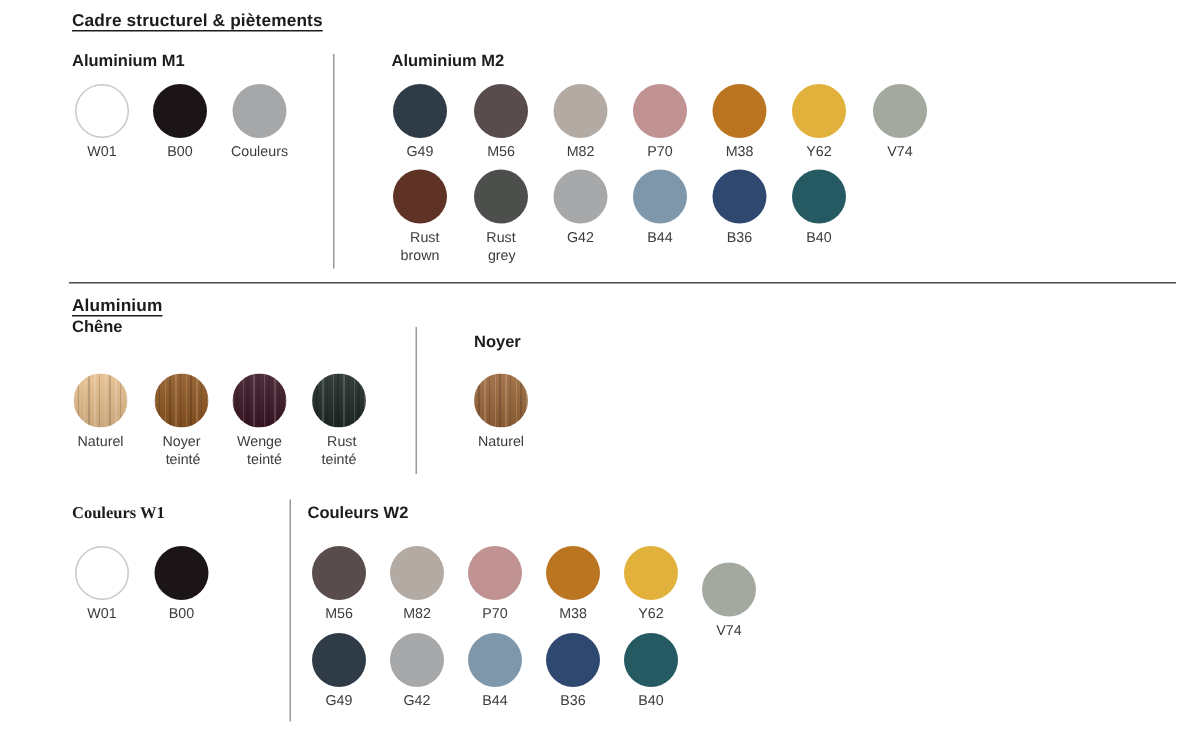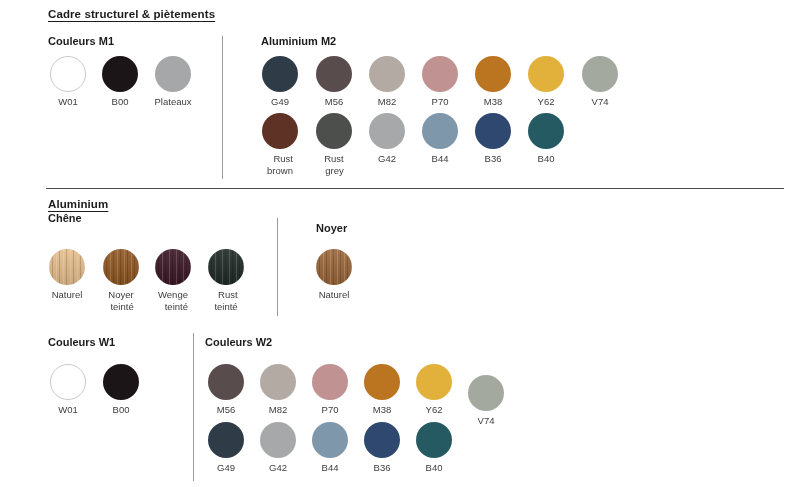--- a/index.html
+++ b/index.html
@@ -80,36 +80,36 @@
     color: #3c3c3c;
     text-align: right;
     white-space: pre;
   }
 </style>
 </head>
 <body>
 
 <div class="section-title" style="left:48px; top:8px;">Cadre structurel &amp; piètements</div>
 
-<div class="group-title" style="left:48px; top:35px;">Couleurs M1</div>
+<div class="group-title" style="left:48px; top:35px;">Aluminium M1</div>
 
 <div class="vrule" style="left:222px; top:36px; height:143px;"></div>
 
 <div class="swatch-group">
   <div class="swatch" style="left:50px; top:56px;">
     <div class="disc outlined" style="background: rgb(255, 255, 255);"></div>
     <div class="caption">W01</div>
   </div>
   <div class="swatch" style="left:102px; top:56px;">
     <div class="disc" style="background: rgb(28, 21, 23);"></div>
     <div class="caption">B00</div>
   </div>
   <div class="swatch" style="left:155px; top:56px;">
     <div class="disc" style="background: rgb(166, 167, 168);"></div>
-    <div class="caption">Plateaux</div>
+    <div class="caption">Couleurs</div>
   </div>
 </div>
 
 <div class="group-title" style="left:261px; top:35px;">Aluminium M2</div>
 
 <div class="swatch-group">
   <div class="swatch" style="left:262px; top:56px;">
     <div class="disc" style="background: rgb(47, 60, 72);"></div>
     <div class="caption">G49</div>
   </div>
@@ -200,21 +200,21 @@
 
 <div class="group-title" style="left:316px; top:222px;">Noyer</div>
 
 <div class="swatch-group">
   <div class="swatch" style="left:316px; top:249px;">
     <div class="disc wood" style="background: repeating-linear-gradient(90deg, rgba(255, 255, 255, 0.16) 0px, rgba(255, 255, 255, 0.16) 1px, rgba(0, 0, 0, 0) 1px, rgba(0, 0, 0, 0) 3px, rgba(0, 0, 0, 0.16) 3px, rgba(0, 0, 0, 0.16) 4px, rgba(0, 0, 0, 0) 4px, rgba(0, 0, 0, 0) 7px), linear-gradient(rgba(255, 255, 255, 0.1), rgba(0, 0, 0, 0.12)), rgb(154, 102, 57);"></div>
     <div class="caption">Naturel</div>
   </div>
 </div>
 
-<div class="group-title" style="left:48px; top:336px;">Couleurs W1</div>
+<div class="group-title" style="left:48px; top:336px;font-family:Liberation Serif, serif;">Couleurs W1</div>
 
 <div class="vrule" style="left:193px; top:333px; height:148px;"></div>
 
 <div class="swatch-group">
   <div class="swatch" style="left:50px; top:364px;">
     <div class="disc outlined" style="background: rgb(255, 255, 255);"></div>
     <div class="caption">W01</div>
   </div>
   <div class="swatch" style="left:103px; top:364px;">
     <div class="disc" style="background: rgb(28, 21, 23);"></div>

